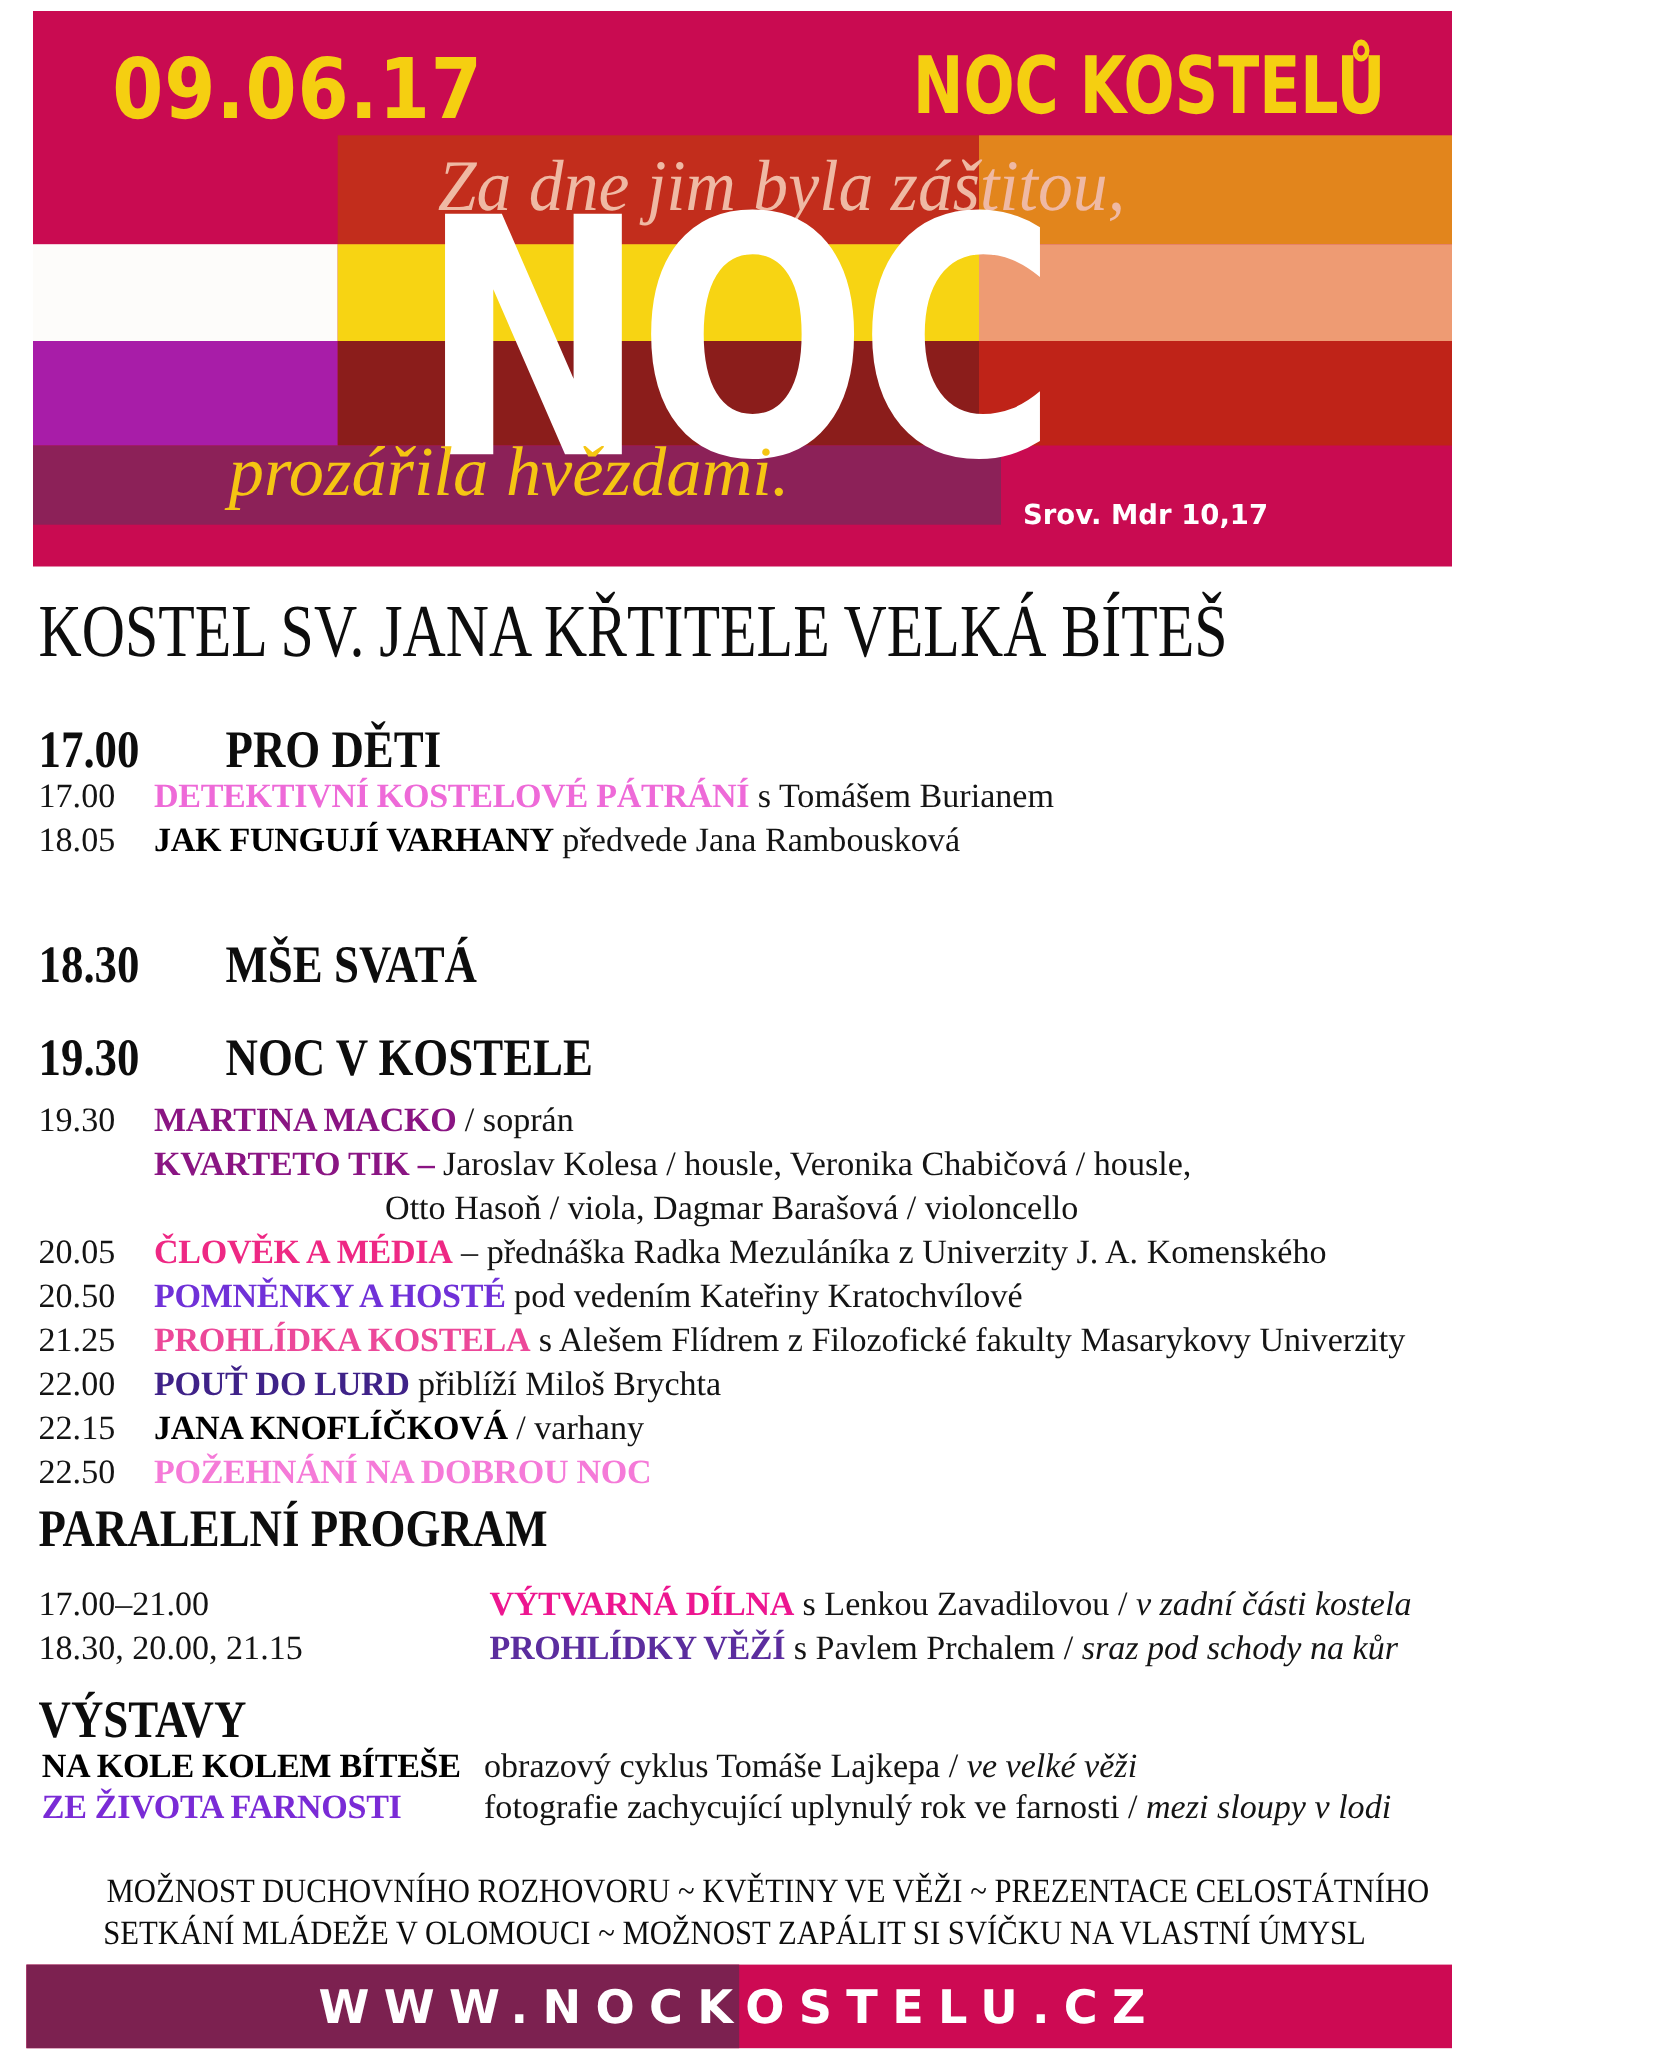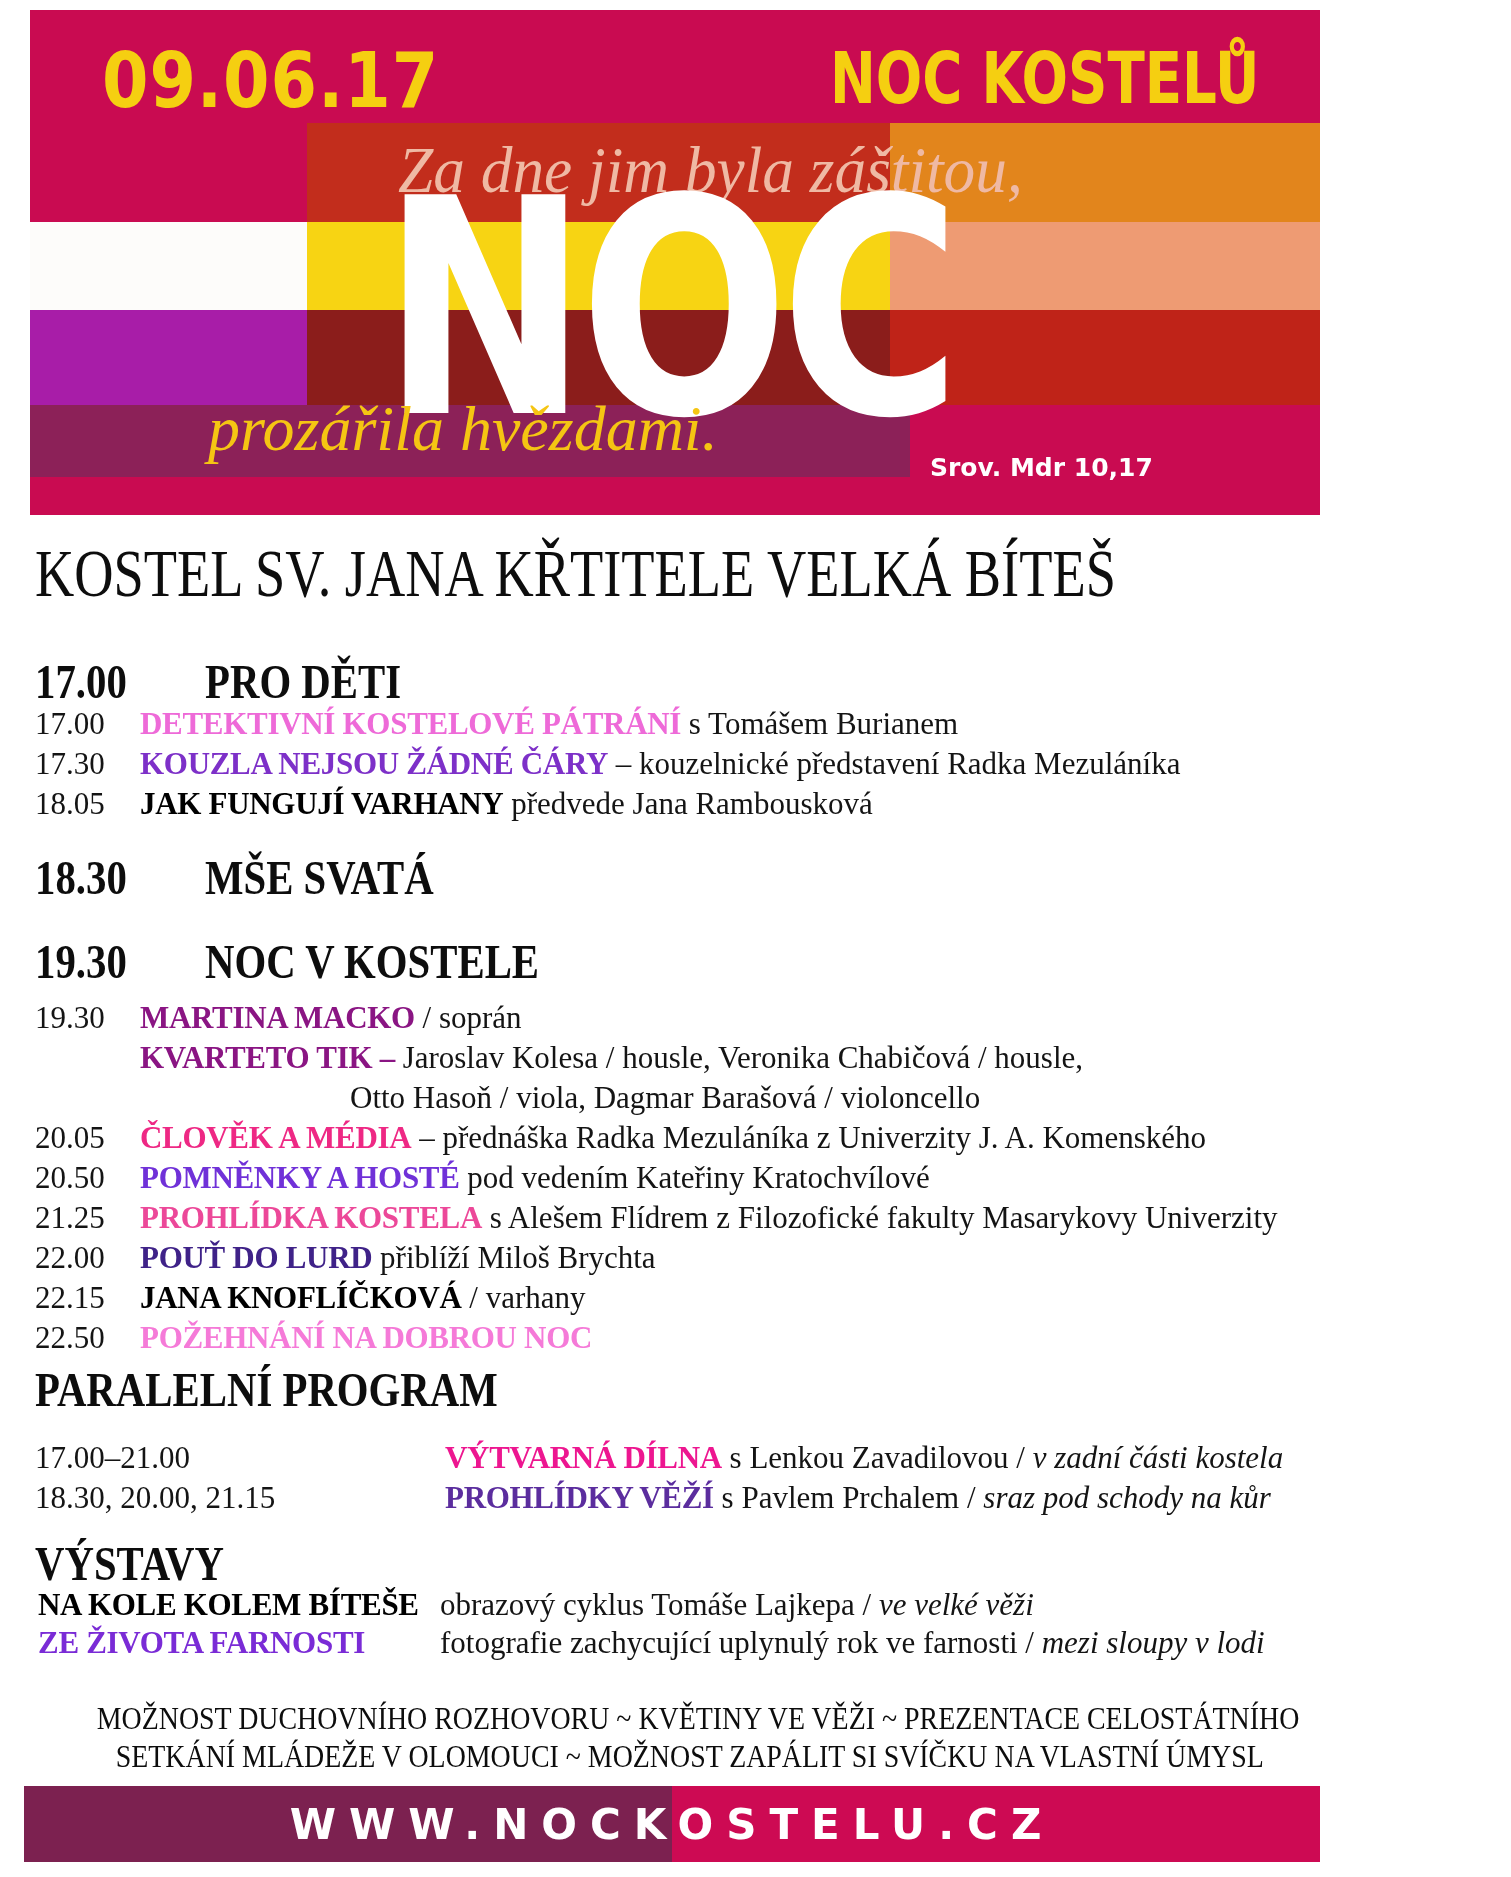--- a/index.html
+++ b/index.html
@@ -59,21 +59,21 @@
   .c-indigo  {color:#3f2288;}
   .c-pink2   {color:#f57ad8;}
   .c-magenta {color:#ed1690;}
   .c-purple2 {color:#5b2d9e;}
   .c-violet2 {color:#7a2bd6;}
 
   .p-line .time{width:410px;}
   .v-line .ttl{display:inline-block;width:402px;letter-spacing:-0.3px;}
   .v-line{height:38px;line-height:38px;}
 
-  .notes{position:absolute;left:30px;top:1700px;width:1320px;text-align:center;font-size:31px;color:#0d0d0d;}
+  .notes{position:absolute;left:30px;top:1700px;width:1320px;text-align:left;font-size:31px;color:#0d0d0d;}
   .notes .nline{height:38px;line-height:38px;}
   .notes .cond{transform:scaleX(0.9);transform-origin:50% 50%;}
 
   .footer{position:absolute;left:24px;top:1786px;width:1296px;height:76px;background:#cd0a53;}
   .footer-left{position:absolute;left:0;top:0;width:648px;height:76px;background:#7c2150;}
   .footer-url{position:absolute;left:0;top:0;width:100%;height:76px;line-height:78px;text-align:center;
           font-family:"DejaVu Sans",sans-serif;font-weight:bold;font-size:42px;letter-spacing:13px;
           color:#ffffff;white-space:nowrap;}
 </style>
 </head>
@@ -104,23 +104,20 @@
     <span class="cond">KOSTEL SV. JANA KŘTITELE VELKÁ BÍTEŠ</span>
   </h1>
 
   <div class="sec-head" style="top:638px;margin-top:16px;">
     <span class="cond"><span class="h-time">17.00</span><span>PRO DĚTI</span></span>
   </div>
 
   <div class="list" style="top:704px;">
     <div class="line">
       <span class="time">17.00</span><span class="ttl c-orchid">DETEKTIVNÍ KOSTELOVÉ PÁTRÁNÍ</span><span> s Tomášem Burianem</span>
-    </div>
-    <div class="line">
-      <span class="time">17.30</span><span class="ttl c-violet">KOUZLA NEJSOU ŽÁDNÉ ČÁRY</span><span> – kouzelnické představení Radka Mezuláníka</span>
     </div>
     <div class="line">
       <span class="time">18.05</span><span class="ttl c-red">JAK FUNGUJÍ VARHANY</span><span> předvede Jana Rambousková</span>
     </div>
   </div>
 
   <div class="sec-head" style="top:850px;">
     <span class="cond"><span class="h-time">18.30</span><span>MŠE SVATÁ</span></span>
   </div>
 

